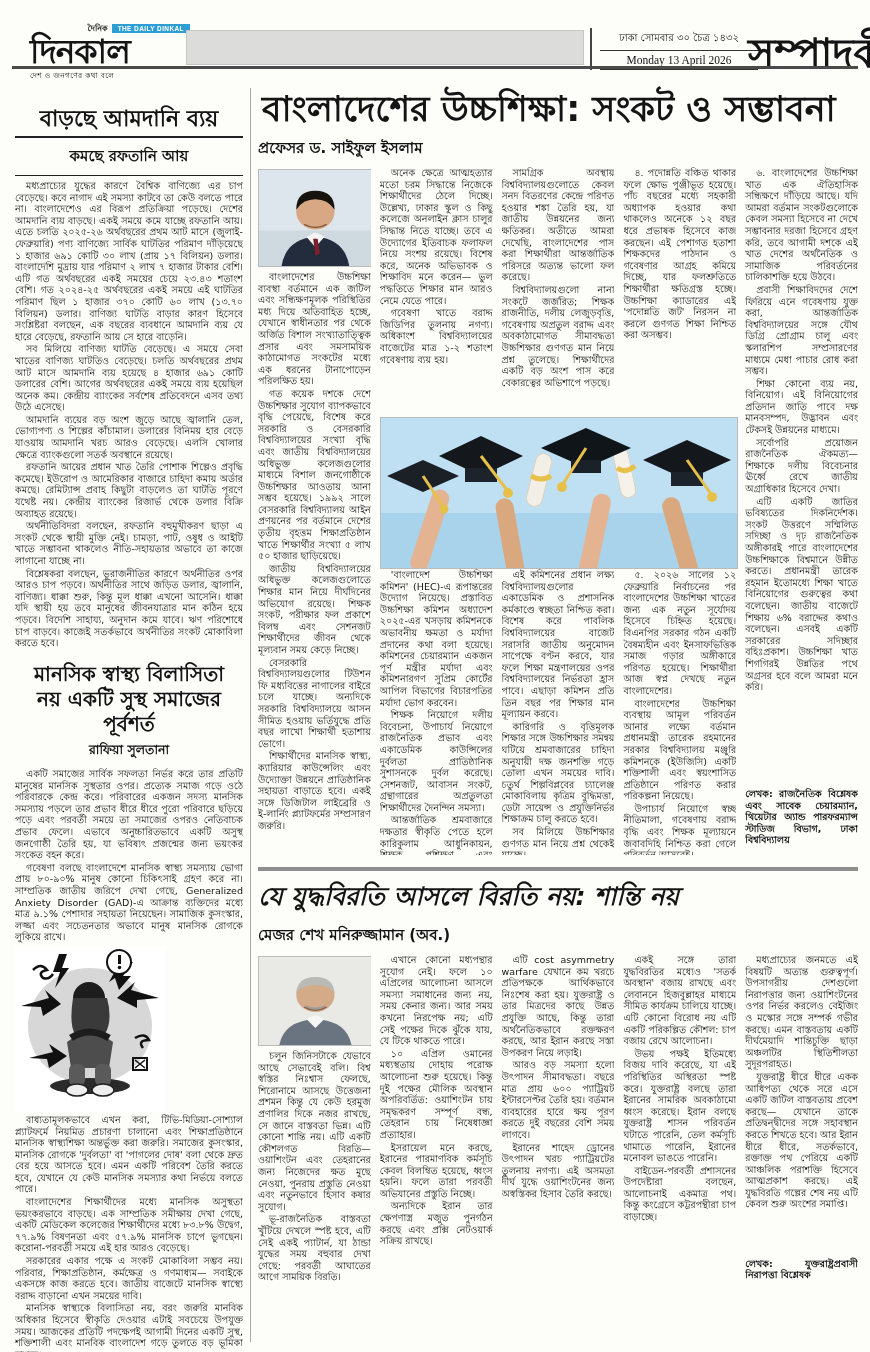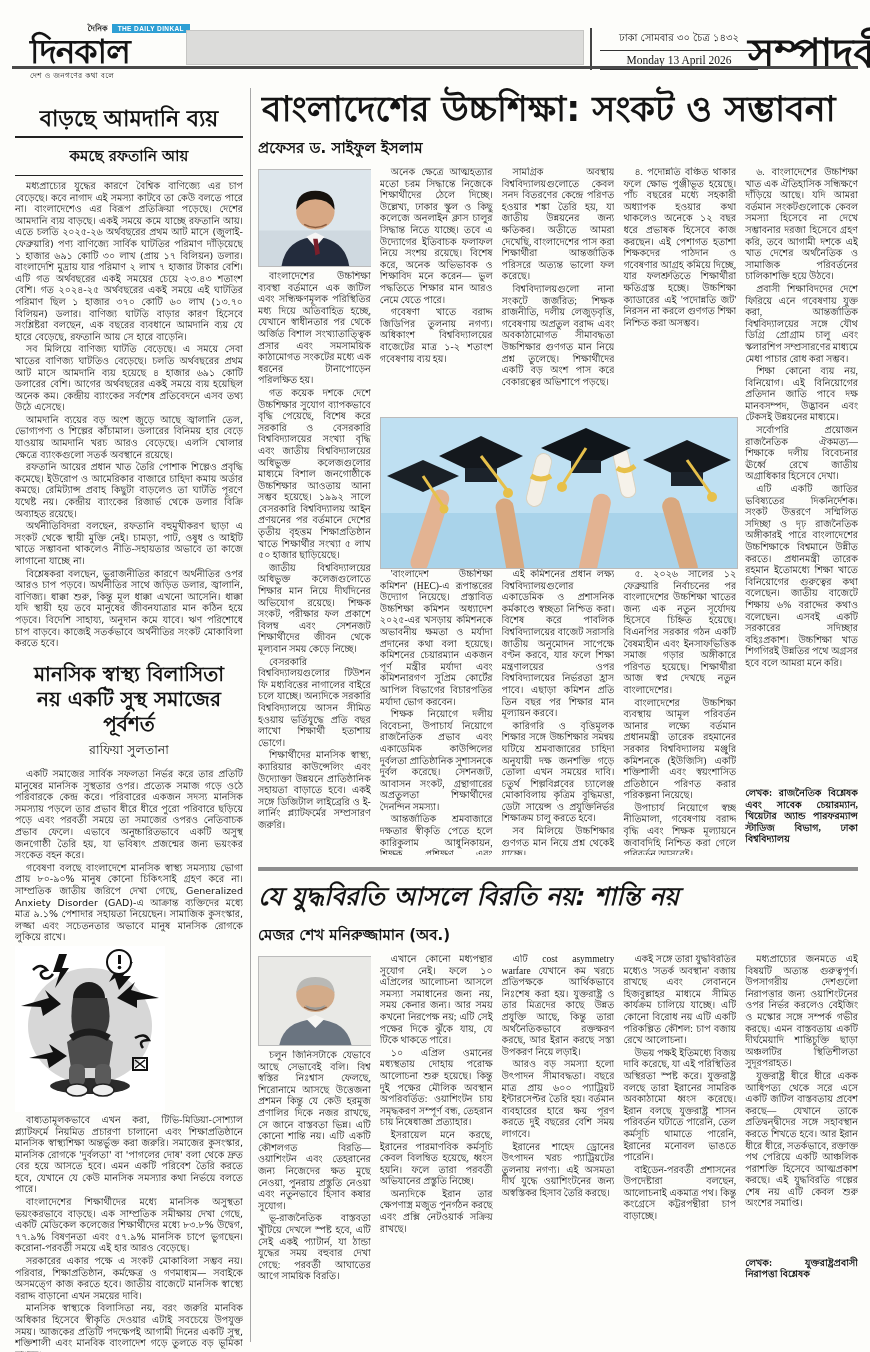--- a/index.html
+++ b/index.html
@@ -27,30 +27,30 @@
   .para{font-size:9.5px;line-height:11.6px;text-align:justify;text-indent:11px;margin:0 0 1px;}
   .credit{font-weight:bold;font-size:9.5px;line-height:11.5px;text-align:justify;margin-top:4px;}
   
   .sidebar{position:absolute;left:15px;top:104px;width:228px;}
   .v-divider{position:absolute;left:250px;top:88px;width:1px;height:1254px;background:#a8a8a8;}
   .sb-h1{font-size:22px;font-weight:bold;text-align:center;margin:2px 0 0;line-height:26px;}
   .sb-rule{height:1.5px;background:#222;margin:4px 0;}
   .sb-h2{font-size:15px;font-weight:bold;text-align:center;margin:0;padding:2px 0;}
   .sb-bodyA{height:468px;overflow:hidden;margin-top:4px;}
   .sb2-h{font-size:20px;font-weight:bold;text-align:center;line-height:25px;margin:14px 4px 4px;}
-  .sb2-byline{font-size:12.5px;font-weight:normal;text-align:center;margin:2px 0 7px;}
+  .sb2-byline{font-size:12.5px;font-weight:bold;text-align:center;margin:2px 0 7px;}
   .sb-bodyB{height:598px;overflow:hidden;}
   .mh-illu{float:left;width:150px;height:166px;margin:2px 6px 2px 0;}
   
   .main{position:absolute;left:258px;top:84px;width:600px;}
   .edu-h{font-size:35px;font-weight:bold;margin:4px;line-height:42px;}
   .byline{font-size:15px;font-weight:bold;margin:6px 0 6px;}
   .cols{display:flex;gap:9px;position:relative;}
   .cols-edu{height:688px;}
-  .col{flex:1;overflow:hidden;display:flex;flex-direction:column;font-family:Liberation Serif, serif;}
+  .col{flex:1;overflow:hidden;display:flex;flex-direction:column;}
   .col .fill{flex:1;overflow:hidden;}
   .block-top{height:248px;overflow:hidden;}
   .block-gap{height:154px;}
   .block-bottom{flex:1;overflow:hidden;}
   .author-photo{width:100%;height:96px;margin:2px 0 4px;border:1px solid #bbb;display:block;}
   .grad-photo{position:absolute;left:122px;top:250px;width:356px;height:150px;border:1px solid #bbb;}
   .article-divider{height:4px;background:#8e8e8e;margin:12px 0 6px;}
   .cf-h{font-size:25px;font-weight:bold;margin:0;line-height:40px;font-style:italic;}
   .cols-cf{height:336px;}
 </style>
@@ -134,21 +134,21 @@
           <rect x="80" y="118" width="16" height="22" rx="6" fill="#5a5a5a"></rect>
           <ellipse cx="62" cy="144" rx="11" ry="6" fill="#efefef" stroke="#222" stroke-width="1.5"></ellipse>
           <ellipse cx="88" cy="144" rx="11" ry="6" fill="#efefef" stroke="#222" stroke-width="1.5"></ellipse>
           <path d="M56 92 q18 -12 38 0" stroke="#1d1d1d" stroke-width="7" fill="none"></path>
         </svg>
         <div>
             <p class="para">বাধ্যতামূলকভাবে এখন করা, টিভি-মিডিয়া-সোশ্যাল প্ল্যাটফর্মে নিয়মিত প্রচারণা চালানো এবং শিক্ষাপ্রতিষ্ঠানে মানসিক স্বাস্থ্যশিক্ষা অন্তর্ভুক্ত করা জরুরি। সমাজের কুসংস্কার, মানসিক রোগকে 'দুর্বলতা' বা 'পাগলের দোষ' বলা থেকে দ্রুত বের হয়ে আসতে হবে। এমন একটি পরিবেশ তৈরি করতে হবে, যেখানে যে কেউ মানসিক সমস্যার কথা নির্ভয়ে বলতে পারে।</p>
           </div>
         <div>
             <p class="para">বাংলাদেশের শিক্ষার্থীদের মধ্যে মানসিক অসুস্থতা ভয়ংকরভাবে বাড়ছে। এক সাম্প্রতিক সমীক্ষায় দেখা গেছে, একটি মেডিকেল কলেজের শিক্ষার্থীদের মধ্যে ৮৩.৮% উদ্বেগ, ৭৭.৯% বিষণ্নতা এবং ৫৭.৯% মানসিক চাপে ভুগছেন। করোনা-পরবর্তী সময়ে এই হার আরও বেড়েছে।</p>
-            <p class="para">সরকারের একার পক্ষে এ সংকট মোকাবিলা সম্ভব নয়। পরিবার, শিক্ষাপ্রতিষ্ঠান, কর্মক্ষেত্র ও গণমাধ্যম— সবাইকে অসমত্গে কাজ করতে হবে। জাতীয় বাজেটে মানসিক স্বাস্থ্যে বরাদ্দ বাড়ানো এখন সময়ের দাবি।</p>
+            <p class="para">সরকারের একার পক্ষে এ সংকট মোকাবিলা সম্ভব নয়। পরিবার, শিক্ষাপ্রতিষ্ঠান, কর্মক্ষেত্র ও গণমাধ্যম— সবাইকে একসঙ্গে কাজ করতে হবে। জাতীয় বাজেটে মানসিক স্বাস্থ্যে বরাদ্দ বাড়ানো এখন সময়ের দাবি।</p>
             <p class="para">মানসিক স্বাস্থ্যকে বিলাসিতা নয়, বরং জরুরি মানবিক অধিকার হিসেবে স্বীকৃতি দেওয়ার এটাই সবচেয়ে উপযুক্ত সময়। আজকের প্রতিটি পদক্ষেপই আগামী দিনের একটি সুস্থ, শক্তিশালী এবং মানবিক বাংলাদেশ গড়ে তুলতে বড় ভূমিকা রাখবে।</p>
           </div>
         <p class="credit">লেখক: শিক্ষার্থী, ইসলামী বিশ্ববিদ্যালয়, কুষ্টিয়া</p>
       </div>
     </div>
   </div>
 
   <div class="main">
 
     <div>

